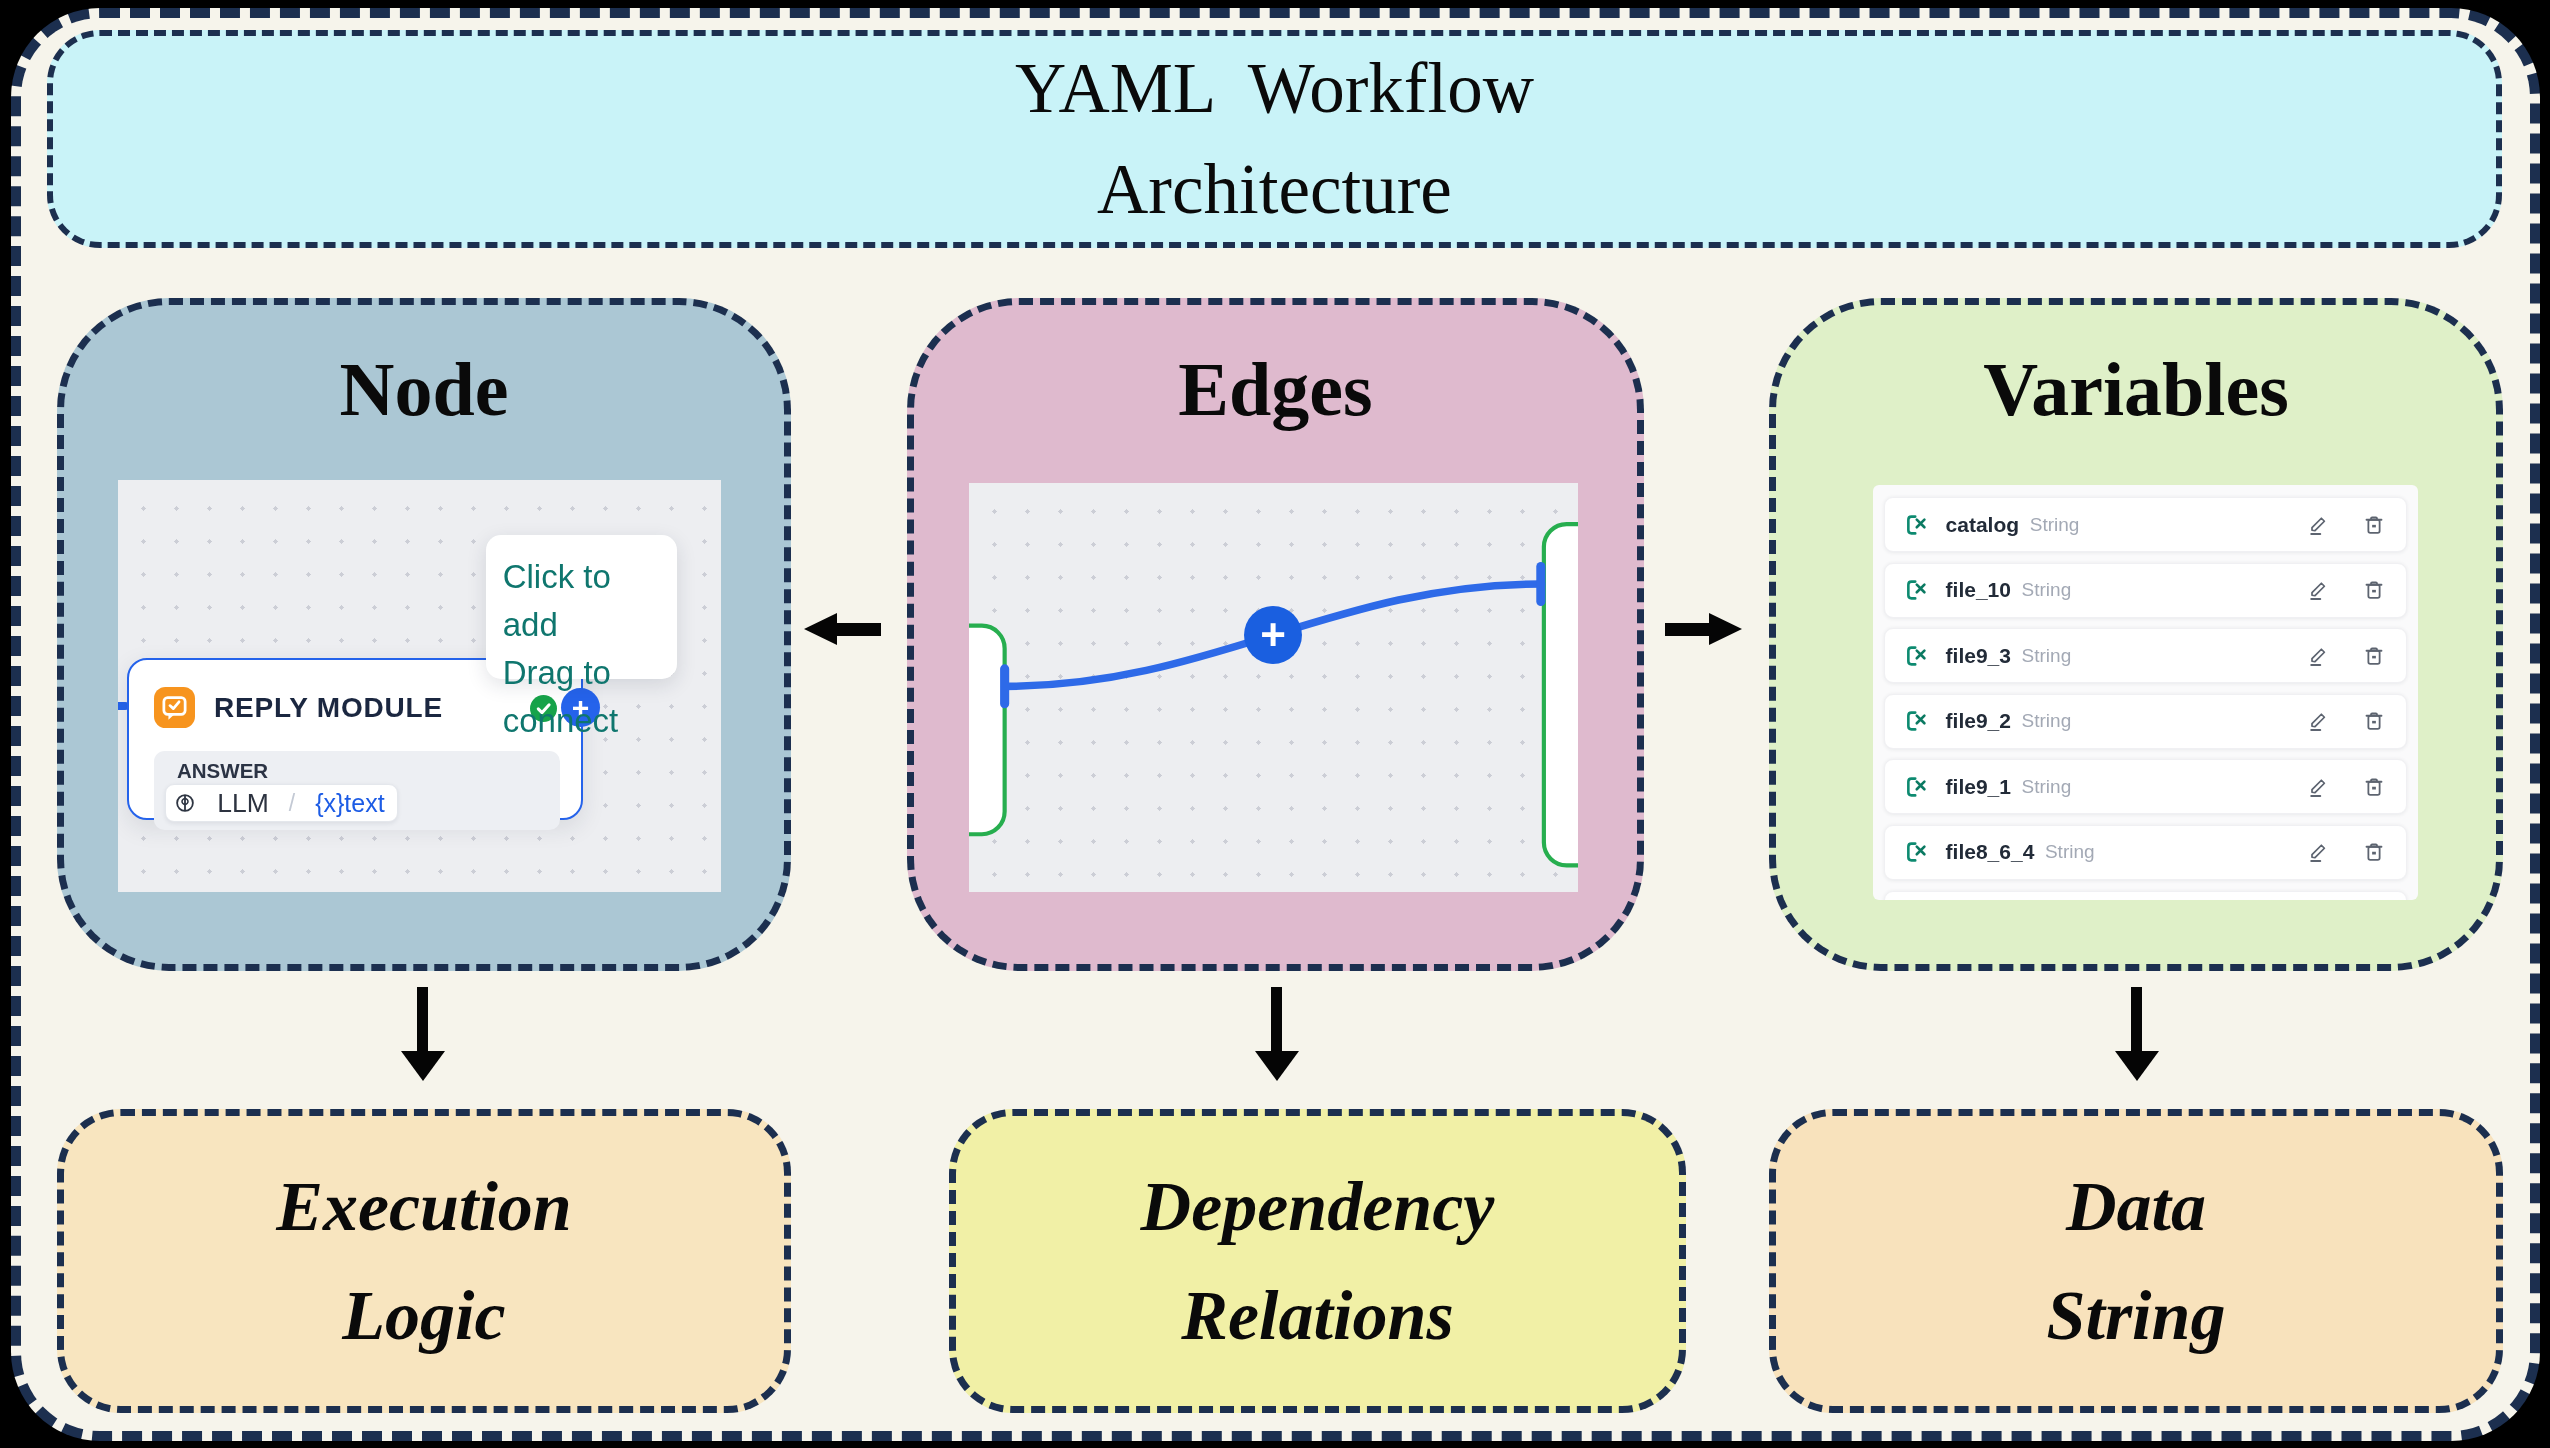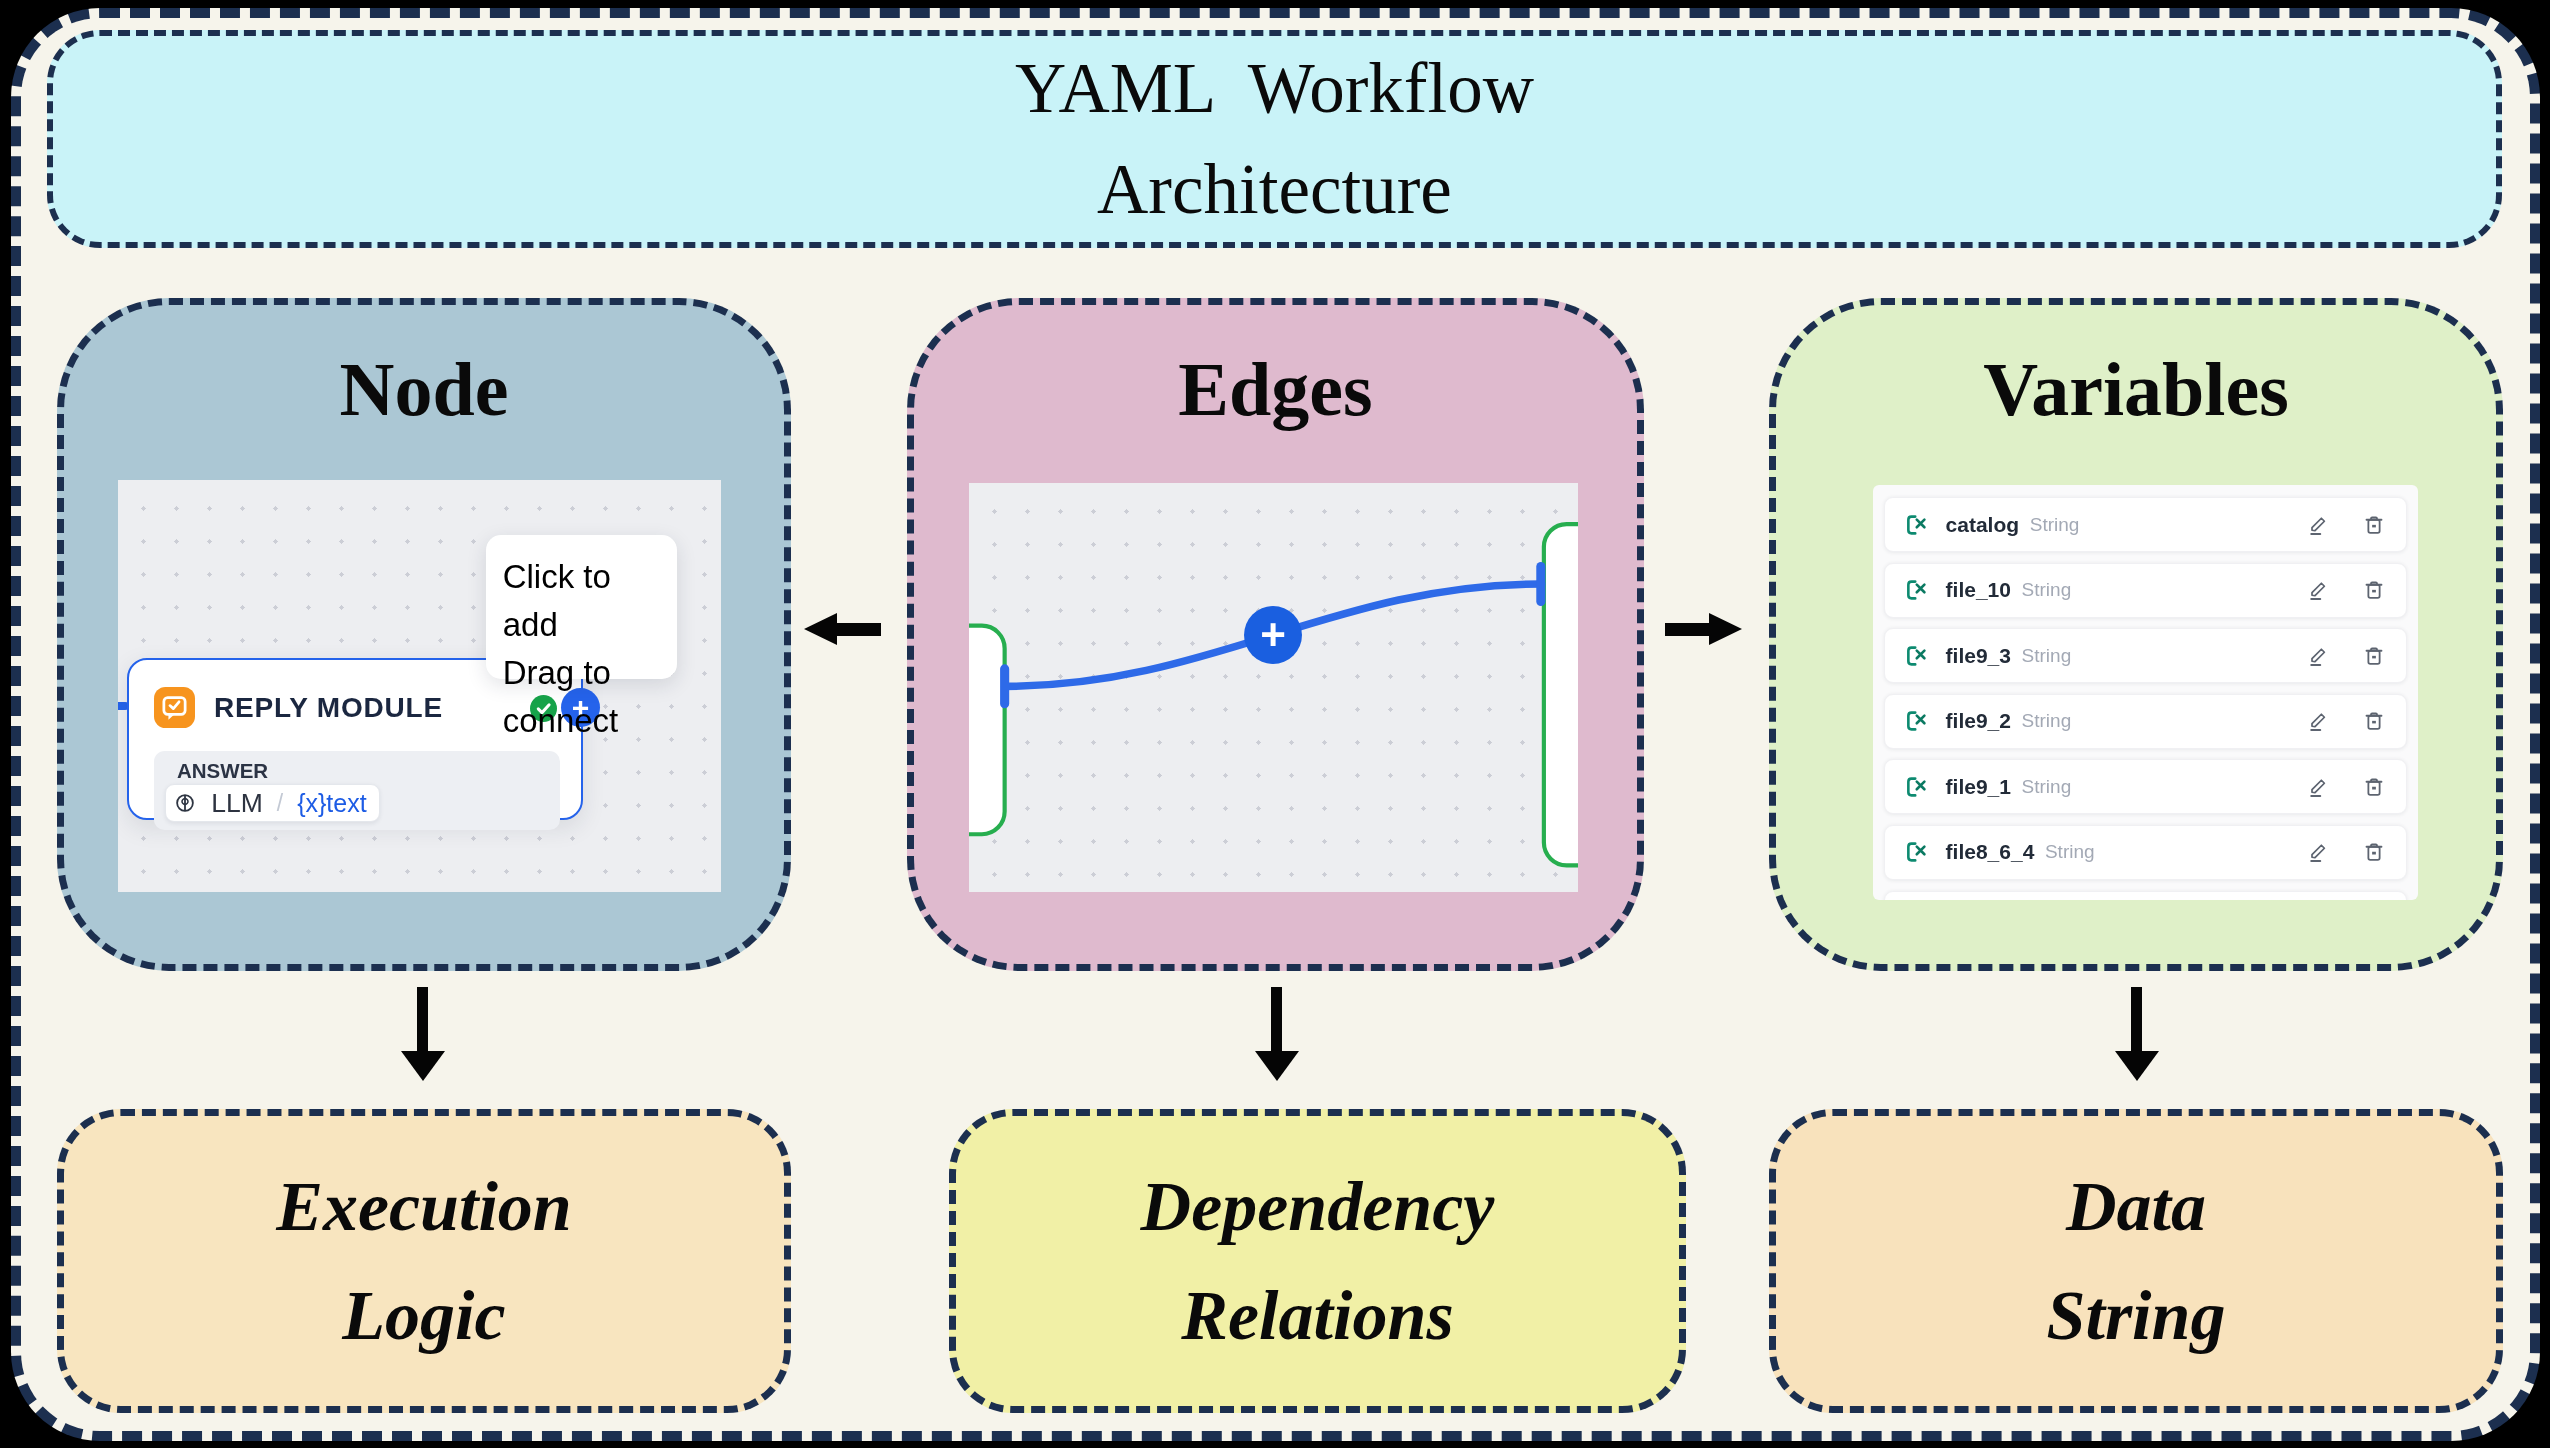--- a/index.html
+++ b/index.html
@@ -46,21 +46,21 @@
         background-image:radial-gradient(circle,#ccced6 2px,transparent 2.1px);
         background-size:33px 33px;background-position:9px 12px;
         font-family:"Liberation Sans", sans-serif;}
   .node-shot{left:118px;top:480px;width:603px;height:412px;}
   .edges-shot{left:969px;top:483px;width:609px;height:409px;}
 
   
   .tooltip{position:absolute;left:368px;top:55px;width:191px;height:144px;background:#fff;
            border-radius:15px;box-shadow:0 6px 20px rgba(30,40,60,.13);padding:18px 7.6px 0 16.7px;
            box-sizing:border-box;z-index:5;}
-  .tooltip div{font-size:33px;line-height:1.45;color:#000000;}
+  .tooltip div{font-size:33px;line-height:1.45;color:#0f766e;}
   .drag-line{position:absolute;left:462px;top:196px;width:3px;height:15px;background:#2563EB;z-index:2;}
   .left-stub{position:absolute;left:0;top:222px;width:11.4px;height:8.3px;background:#2563EB;
              border-radius:0 3.8px 3.8px 0;z-index:2;}
   .node-card{position:absolute;left:9px;top:178px;width:456px;height:162px;background:#fff;
              border:2.3px solid #2563EB;border-radius:20px;box-sizing:border-box;z-index:3;
              box-shadow:0 7.6px 23px rgba(30,40,60,.10);}
   .card-head{position:absolute;left:0;top:0;width:100%;height:83px;}
   .mod-icon{position:absolute;left:25px;top:27px;width:41px;height:41px;background:#F7941E;
             border-radius:11.4px;display:flex;align-items:center;justify-content:center;}
   .mod-title{position:absolute;left:85px;top:32px;font-size:28px;font-weight:bold;color:#1B2740;
@@ -68,21 +68,21 @@
   .ok-circle{position:absolute;left:401px;top:35px;width:27px;height:27px;border-radius:50%;
              background:#17A34A;display:flex;align-items:center;justify-content:center;}
   .add-circle{position:absolute;left:432px;top:28px;width:39px;height:39px;border-radius:50%;
               background:#2563EB;color:#fff;font-size:30px;font-weight:bold;display:flex;
               align-items:center;justify-content:center;line-height:1;}
   .answer-panel{position:absolute;left:25px;top:91px;width:406px;height:79px;background:#EDEFF3;
                 border-radius:10.6px;}
   .answer-label{position:absolute;left:23px;top:7.6px;font-size:20.5px;font-weight:bold;color:#2B3344;}
   .chip{position:absolute;left:10.6px;top:33px;height:36px;background:#fff;border:0.8px solid #E4E7EC;
         border-radius:9px;box-shadow:0 1.5px 4.5px rgba(30,40,60,.08);display:flex;align-items:center;
-        padding:0 12px 0 7.6px;gap:14px;}
+        padding:0 12px 0 7.6px;gap:20px;}
   .chip-llm{font-size:26.5px;color:#2D3340;}
   .chip-sep{font-size:23px;color:#C3C9D4;}
   .chip-var{font-size:25px;color:#1D5CE5;}
 
   
   .edge-plus{position:absolute;left:275px;top:123px;width:58px;height:58px;border-radius:50%;
              background:#1A5FE0;color:#fff;display:flex;align-items:center;justify-content:center;
              font-size:44px;font-weight:bold;line-height:1;z-index:2;}
 
   

